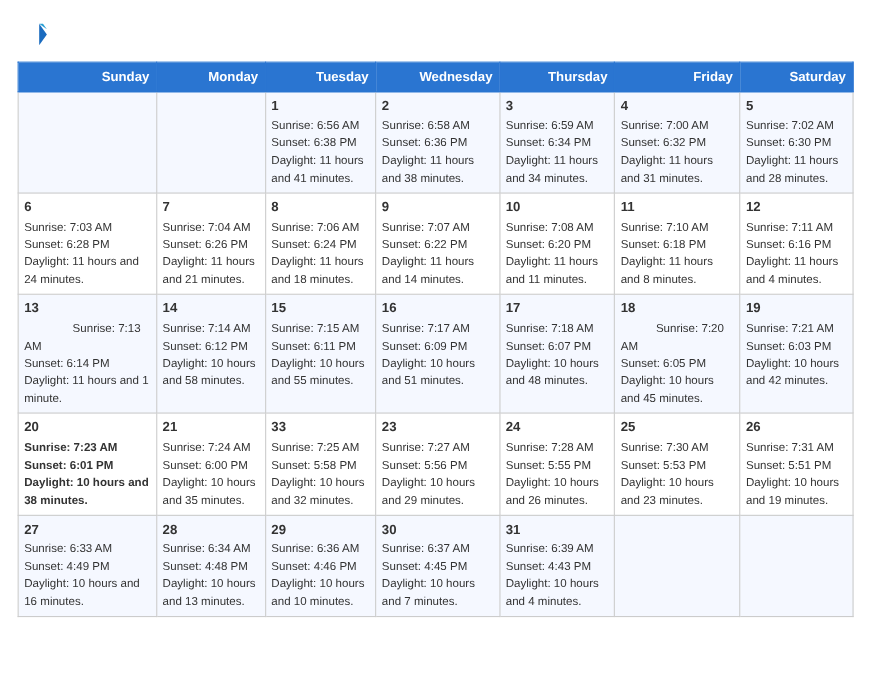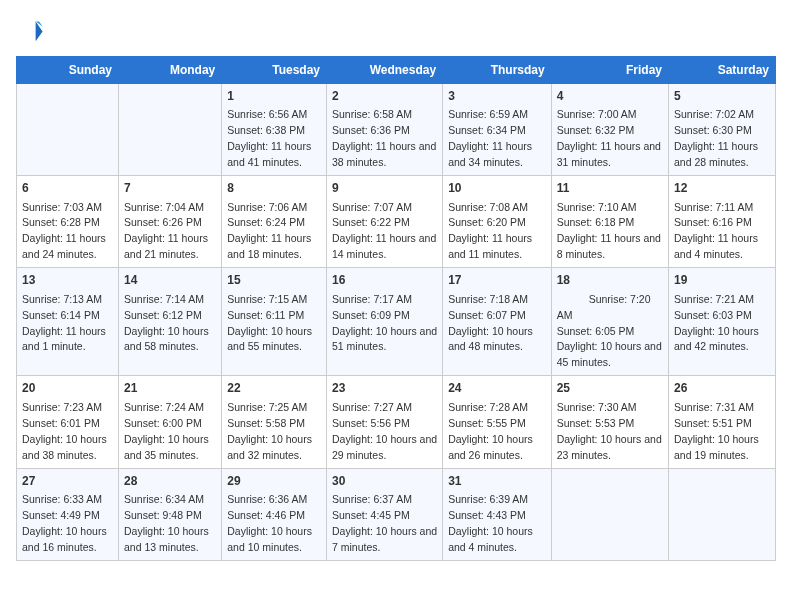--- a/index.html
+++ b/index.html
@@ -154,21 +154,21 @@
 Sunset: 6:20 PM
 Daylight: 11 hours and 11 minutes.</span></td>
         <td><span class="day-number">11</span><span class="day-info" style="white-space: pre-line;">Sunrise: 7:10 AM
 Sunset: 6:18 PM
 Daylight: 11 hours and 8 minutes.</span></td>
         <td><span class="day-number">12</span><span class="day-info" style="white-space: pre-line;">Sunrise: 7:11 AM
 Sunset: 6:16 PM
 Daylight: 11 hours and 4 minutes.</span></td>
       </tr>
       <tr>
-        <td><span class="day-number">13</span><span class="day-info" style="white-space: pre-line;">Sunrise: 7:13 AM
+        <td><span class="day-number">13</span><span class="day-info" style="white-space: pre-line; margin-left: 44px;">Sunrise: 7:13 AM
 Sunset: 6:14 PM
 Daylight: 11 hours and 1 minute.</span></td>
         <td><span class="day-number">14</span><span class="day-info" style="white-space: pre-line;">Sunrise: 7:14 AM
 Sunset: 6:12 PM
 Daylight: 10 hours and 58 minutes.</span></td>
         <td><span class="day-number">15</span><span class="day-info" style="white-space: pre-line;">Sunrise: 7:15 AM
 Sunset: 6:11 PM
 Daylight: 10 hours and 55 minutes.</span></td>
         <td><span class="day-number">16</span><span class="day-info" style="white-space: pre-line;">Sunrise: 7:17 AM
 Sunset: 6:09 PM
@@ -177,48 +177,48 @@
 Sunset: 6:07 PM
 Daylight: 10 hours and 48 minutes.</span></td>
         <td><span class="day-number">18</span><span class="day-info" style="white-space: pre-line; margin-left: 32px;">Sunrise: 7:20 AM
 Sunset: 6:05 PM
 Daylight: 10 hours and 45 minutes.</span></td>
         <td><span class="day-number">19</span><span class="day-info" style="white-space: pre-line;">Sunrise: 7:21 AM
 Sunset: 6:03 PM
 Daylight: 10 hours and 42 minutes.</span></td>
       </tr>
       <tr>
-        <td><span class="day-number">20</span><span class="day-info" style="white-space: pre-line;">Sunrise: 7:23 AM
+        <td><span class="day-number">20</span><span class="day-info" style="white-space: pre-line; font-weight: bold;">Sunrise: 7:23 AM
 Sunset: 6:01 PM
 Daylight: 10 hours and 38 minutes.</span></td>
         <td><span class="day-number">21</span><span class="day-info" style="white-space: pre-line;">Sunrise: 7:24 AM
 Sunset: 6:00 PM
 Daylight: 10 hours and 35 minutes.</span></td>
-        <td><span class="day-number">22</span><span class="day-info" style="white-space: pre-line;">Sunrise: 7:25 AM
+        <td><span class="day-number">33</span><span class="day-info" style="white-space: pre-line;">Sunrise: 7:25 AM
 Sunset: 5:58 PM
 Daylight: 10 hours and 32 minutes.</span></td>
         <td><span class="day-number">23</span><span class="day-info" style="white-space: pre-line;">Sunrise: 7:27 AM
 Sunset: 5:56 PM
 Daylight: 10 hours and 29 minutes.</span></td>
         <td><span class="day-number">24</span><span class="day-info" style="white-space: pre-line; margin-top: 40px;">Sunrise: 7:28 AM
 Sunset: 5:55 PM
 Daylight: 10 hours and 26 minutes.</span></td>
         <td><span class="day-number">25</span><span class="day-info" style="white-space: pre-line;">Sunrise: 7:30 AM
 Sunset: 5:53 PM
 Daylight: 10 hours and 23 minutes.</span></td>
         <td><span class="day-number">26</span><span class="day-info" style="white-space: pre-line;">Sunrise: 7:31 AM
 Sunset: 5:51 PM
 Daylight: 10 hours and 19 minutes.</span></td>
       </tr>
       <tr>
         <td><span class="day-number">27</span><span class="day-info" style="white-space: pre-line;">Sunrise: 6:33 AM
 Sunset: 4:49 PM
 Daylight: 10 hours and 16 minutes.</span></td>
         <td><span class="day-number">28</span><span class="day-info" style="white-space: pre-line;">Sunrise: 6:34 AM
-Sunset: 9:48 PM
+Sunset: 4:48 PM
 Daylight: 10 hours and 13 minutes.</span></td>
         <td><span class="day-number">29</span><span class="day-info" style="white-space: pre-line;">Sunrise: 6:36 AM
 Sunset: 4:46 PM
 Daylight: 10 hours and 10 minutes.</span></td>
         <td><span class="day-number">30</span><span class="day-info" style="white-space: pre-line;">Sunrise: 6:37 AM
 Sunset: 4:45 PM
 Daylight: 10 hours and 7 minutes.</span></td>
         <td><span class="day-number">31</span><span class="day-info" style="white-space: pre-line;">Sunrise: 6:39 AM
 Sunset: 4:43 PM
 Daylight: 10 hours and 4 minutes.</span></td>

